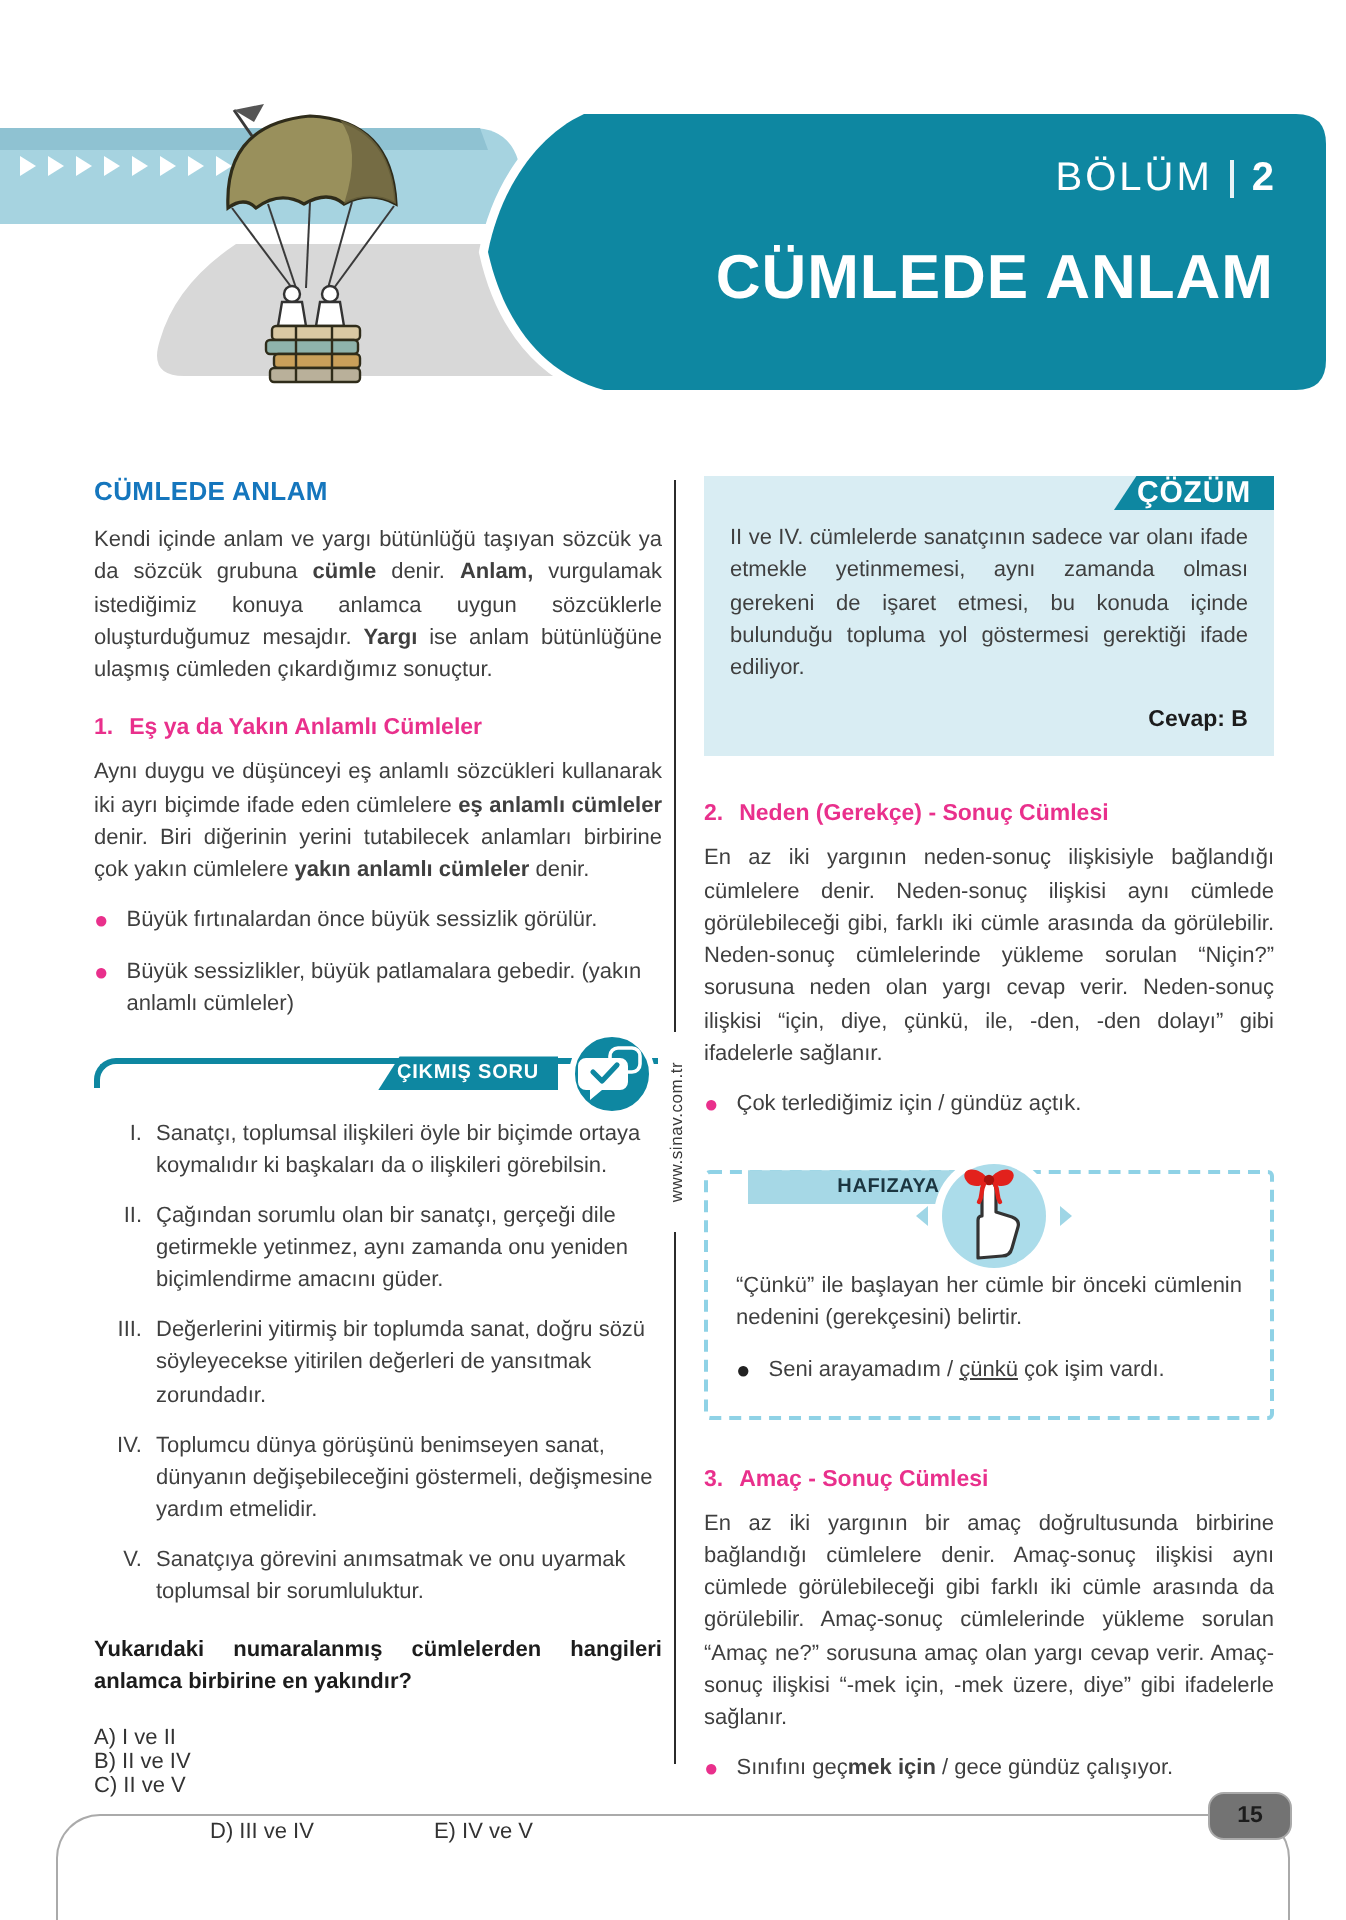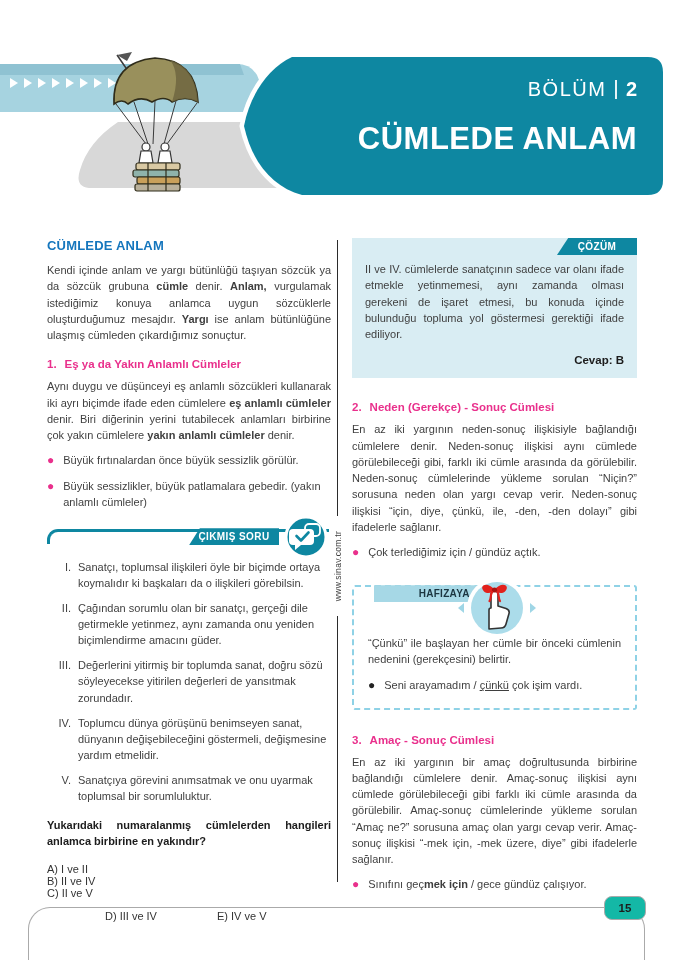--- a/index.html
+++ b/index.html
@@ -43,21 +43,21 @@
   .q-item { display:grid; grid-template-columns:24px 1fr; column-gap:7px;
     font-size:11px; line-height:1.46; color:#3f3f3f; margin-bottom:9px; }
   .q-item .rn { text-align:right; }
   .question { font-weight:bold; font-size:11px; line-height:1.5; color:#1c1c1c; margin-top:13px; text-align:justify; }
   .opts-row1 { display:flex; justify-content:space-between; font-size:11px; color:#333; margin-top:13px;flex-direction:column; }
   .opts-row2 { display:flex; gap:60px; padding-left:58px; font-size:11px; color:#333; margin-top:11px; }
 
   
   .solution { position:relative; background:#d9edf3; padding:23px 13px 12px 13px; }
   .sol-badge { position:absolute; top:0; right:0; width:80px; height:17px; background:#0e87a1;
-    clip-path:polygon(14% 0,100% 0,100% 100%,0 100%); color:#fff; font-size:10px; font-weight:bold;
+    clip-path:polygon(14% 0,100% 0,100% 100%,0 100%); color:#fff; font-size:15px; font-weight:bold;
     display:flex; align-items:center; justify-content:center; letter-spacing:.4px; }
   .sol-answer { text-align:right; font-weight:bold; font-size:11.5px; color:#1c1c1c; margin-top:12px; }
 
   
   .memo { position:relative; margin-top:24px; border:2px dashed #8fd2e6; border-radius:3px; padding:48px 14px 14px 14px; }
   .memo-badge { position:absolute; top:-2px; left:20px; width:98px; height:17px; background:#a6d8e6;
     clip-path:polygon(0 0,100% 0,88% 100%,0 100%); color:#1b3540; font-size:10px; font-weight:bold;
     display:flex; align-items:center; justify-content:center; letter-spacing:.3px;padding-left:29px; }
   .memo-icon { position:absolute; top:-10px; left:112px; width:62px; height:62px; }
   .memo-arrow { position:absolute; width:0; height:0; border-top:5px solid transparent; border-bottom:5px solid transparent; }
@@ -68,21 +68,21 @@
   .divider-seg { position:absolute; left:337px; width:1.4px; background:#2b2b2b; }
   .seg1 { top:240px; height:276px; }
   .seg2 { top:616px; height:266px; }
   .brand-vertical { position:absolute; left:338px; top:566px;
     transform:translate(-50%,-50%) rotate(-90deg); white-space:nowrap;
     font-size:8.5px; color:#3a3a3a; letter-spacing:.3px; }
 
   
   .footer-curve { position:absolute; left:28px; right:28px; top:907px; height:53px;
     border:1.3px solid #aaa; border-bottom:none; border-radius:22px 22px 0 0; }
-  .page-num { position:absolute; right:27px; top:896px; width:40px; height:22px; background:#14b8a6;
+  .page-num { position:absolute; right:27px; top:896px; width:40px; height:22px; background:#737373;
     border:1.3px solid #aaa; border-radius:8px; display:flex; align-items:center; justify-content:center;
     font-size:11.5px; font-weight:bold; color:#1c1c1c; }
 </style>
 </head>
 <body>
 
 <div class="page">
 
   <svg class="header-svg" width="673" height="215" viewBox="0 0 673 215">
 

